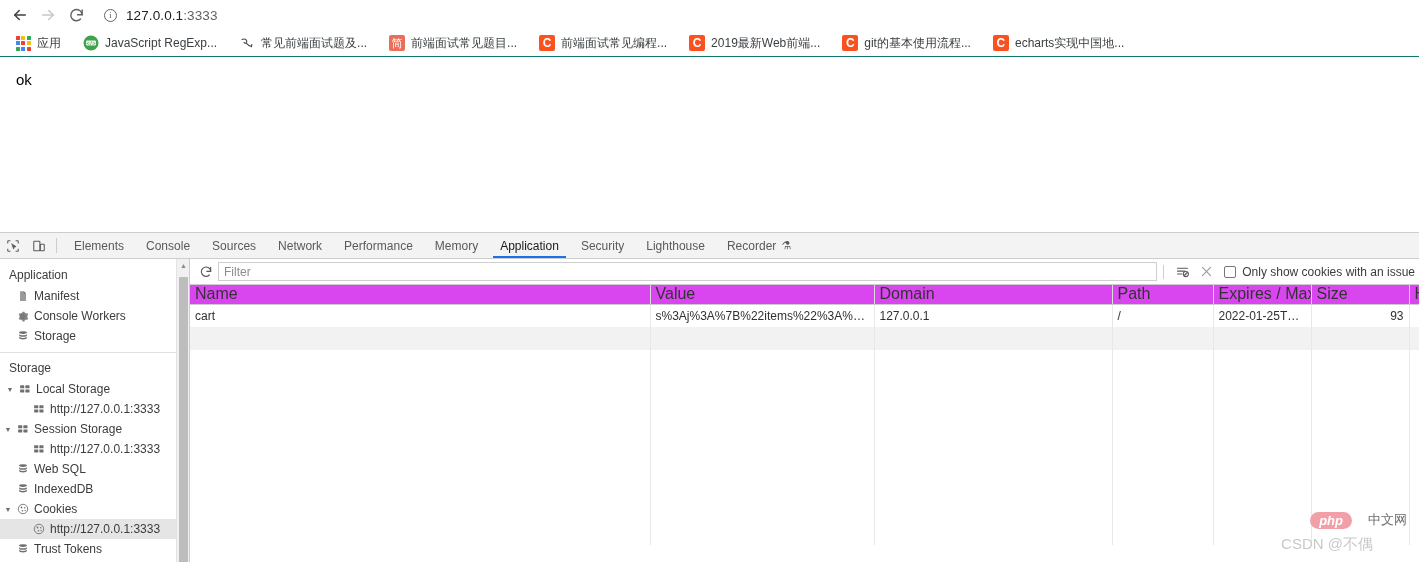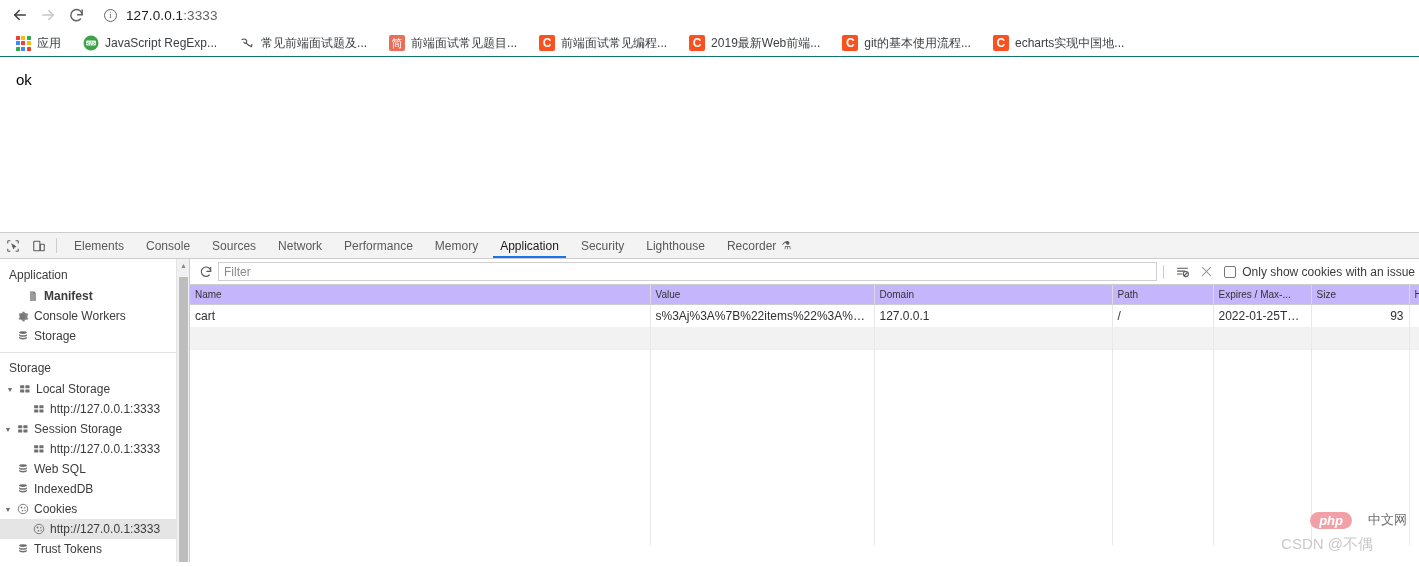--- a/index.html
+++ b/index.html
@@ -296,29 +296,29 @@
   
   .cookie-table-wrap { flex: 1; overflow: hidden; position: relative; }
   table.cookie-table {
     width: 100%;
     border-collapse: collapse;
     table-layout: fixed;
     font-size: 12px;
     color: #303030;
   }
   table.cookie-table th {
-    background: #c4b5fd;
+    background: #d946ef;
     border-bottom: 1px solid #cdcdcd;
     border-right: 1px solid #dcdcdc;
     font-weight: normal;
     text-align: left;
     height: 19px;
     padding: 0 5px;
     color: #333;
-    font-size: 10px;
+    font-size: 16px;
     white-space: nowrap;
     overflow: hidden;
   }
   table.cookie-table td {
     height: 23px;
     padding: 0 5px;
     border-right: 1px solid #e8e8e8;
     white-space: nowrap;
     overflow: hidden;
     text-overflow: ellipsis;
@@ -499,21 +499,21 @@
           <span class="recorder-flask">⚗</span>
         </div>
       </div>
   </div>
 
   <div class="dt-body">
 
     <div class="dt-sidebar">
       <div class="dt-section-title">Application</div>
       <div id="app-items">
-          <div class="tree-row" style="padding-left: 24px; font-weight: bold;">
+          <div class="tree-row" style="padding-left: 14px;">
             <span class="tw-icon">
               <svg width="12" height="12" viewBox="0 0 16 16">
                 <path d="M4 1.5h5l3 3v10H4z" fill="#9b9b9b"></path>
                 <path d="M9 1.5l3 3H9z" fill="#6f6f6f"></path>
               </svg>
             </span>
             <span class="tw-label">Manifest</span>
           </div>
           <div class="tree-row" style="padding-left: 14px;">
             <span class="tw-icon">

